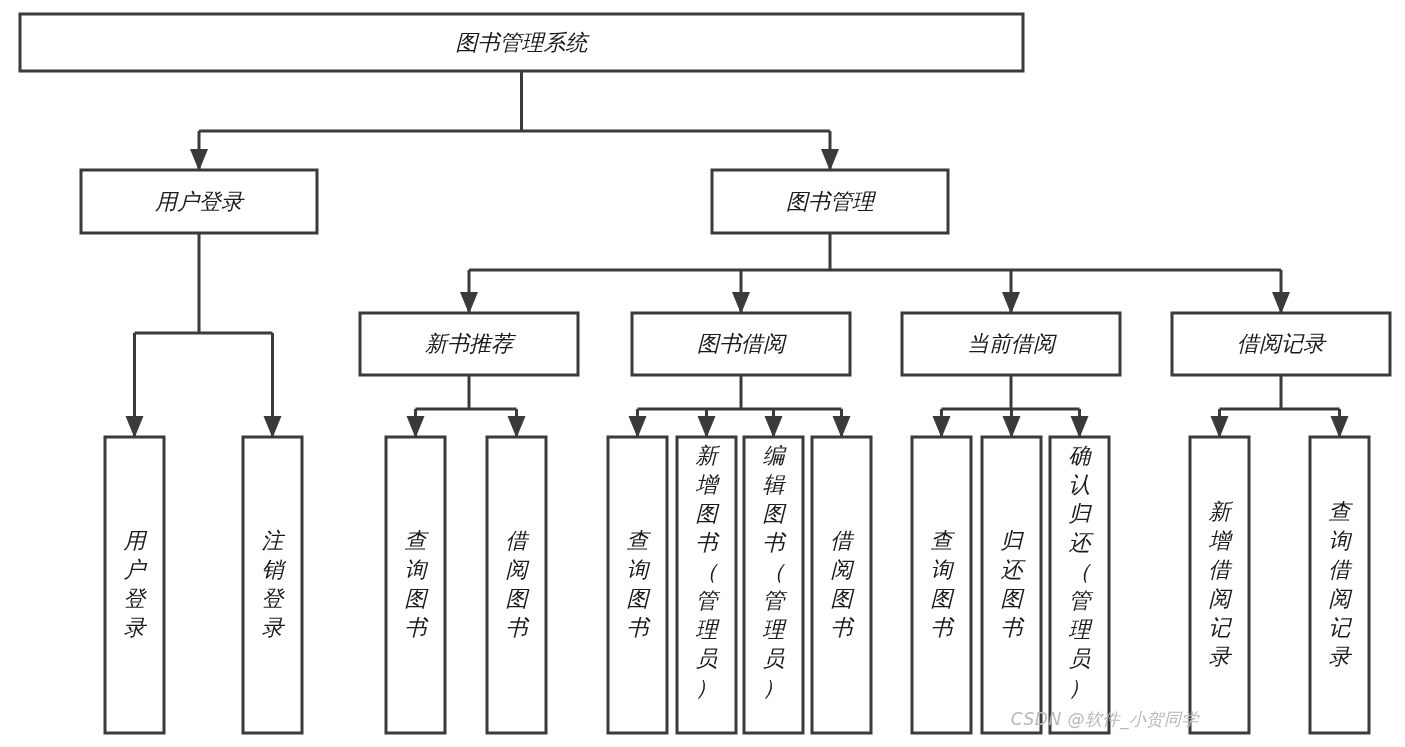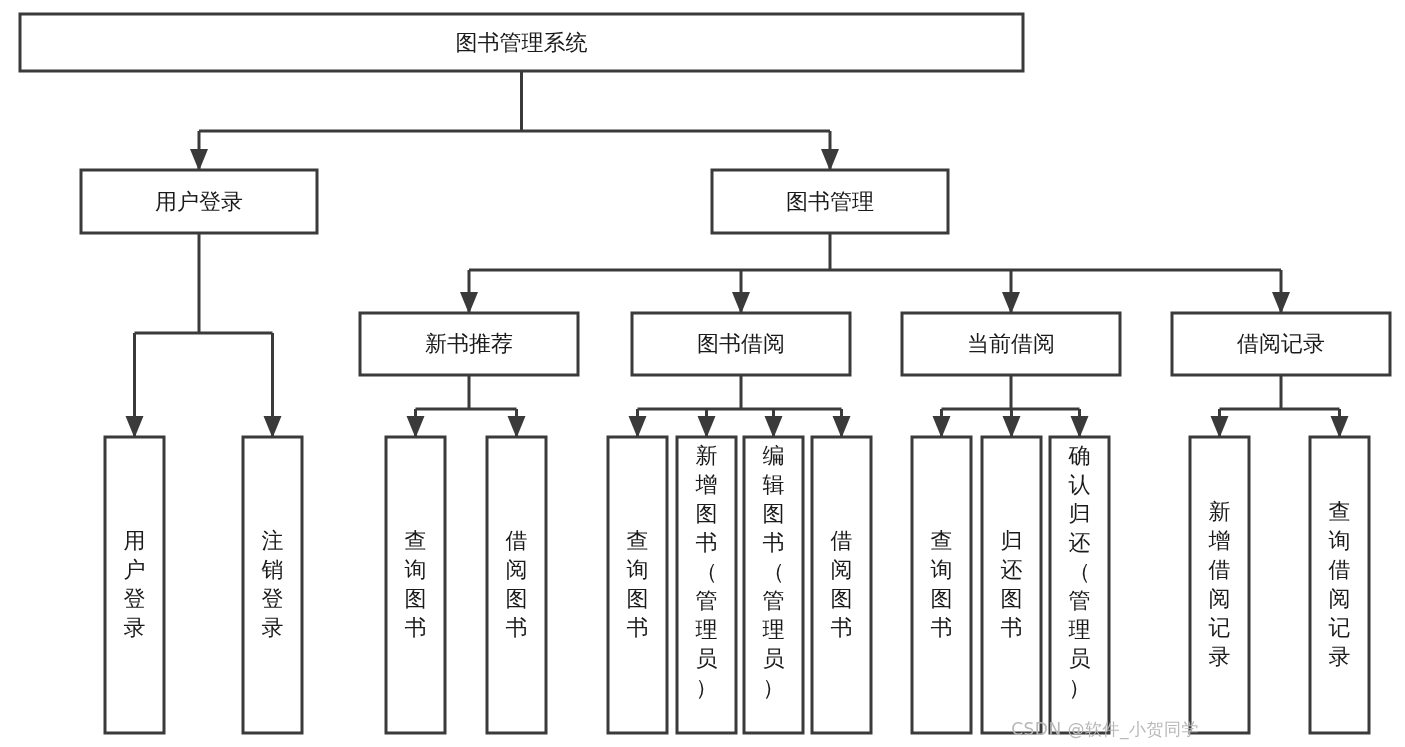--- a/index.html
+++ b/index.html
@@ -11,20 +11,21 @@
     width: 1405px;
     height: 747px;
     font-family: "DejaVu Sans", "Liberation Sans", sans-serif;
     overflow: hidden;
     position: relative;
   }
   #diagram-root {
     position: relative;
     width: 1207px;
     height: 747px;
+    font-style: italic;
   }
   svg.diagram-canvas {
     position: absolute;
     top: 0;
     left: 0;
     width: 1405px;
     height: 747px;
   }
   .node-box {
     fill: #ffffff;
@@ -49,21 +50,21 @@
     stroke-width: 3;
     fill: none;
   }
   .arrow-head {
     fill: #3a3a3a;
     stroke: none;
   }
   .watermark-text {
     position: absolute;
     right: 8px;
-    bottom: 6px;
+    bottom: 16px;
     font-family: "DejaVu Sans", "Liberation Sans", sans-serif;
     font-size: 17px;
     color: #b8b8b8;
     white-space: nowrap;
     letter-spacing: 0.5px;
     user-select: none;
   }
 </style>
 </head>
 <body>

